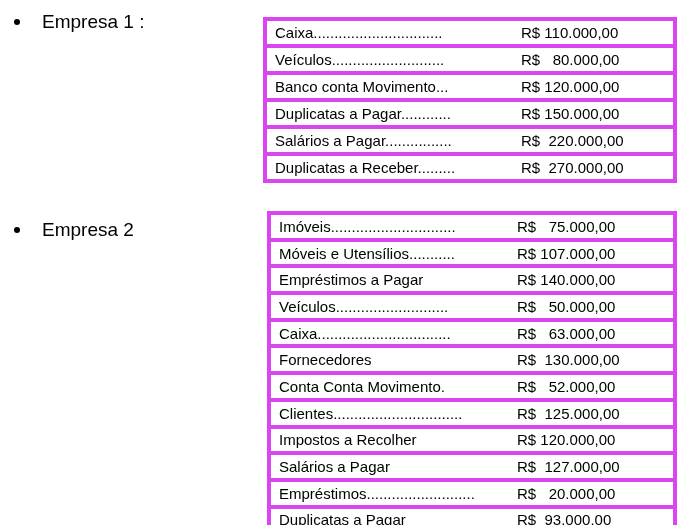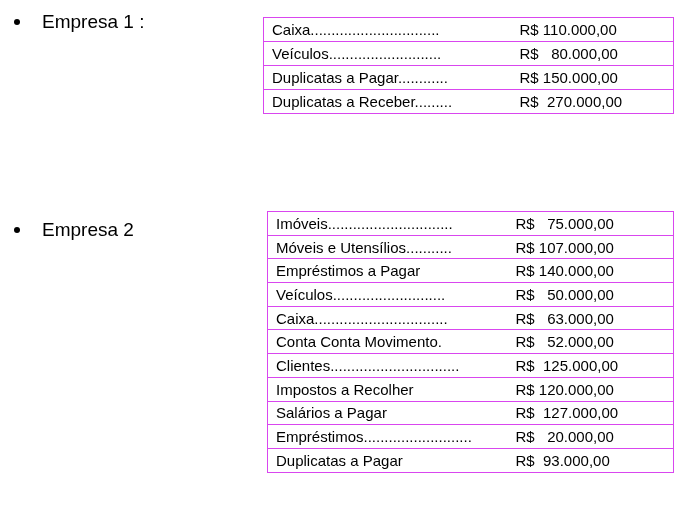--- a/index.html
+++ b/index.html
@@ -2,21 +2,21 @@
 <html><head>
 <meta charset="utf-8">
 <style>
   html, body { margin: 0; padding: 0; background: #ffffff; }
   body { width: 677px; height: 525px; position: relative; overflow: hidden;
          font-family: "Liberation Sans", sans-serif; color: #000; font-size: 15px; }
   .bullet-line { position: absolute; display: flex; align-items: center; }
   .bullet { width: 6px; height: 6px; border-radius: 50%; background: #000; margin-right: 22px; }
   .heading { font-size: 19px; }
   table.acct { position: absolute; border-collapse: collapse; table-layout: fixed; }
-  table.acct td { border: 1px solid #d946ef; padding: 0 0 0 8px; font-size: 15px; white-space: pre; line-height: 22px; }
+  table.acct td { border: 4px solid #d946ef; padding: 0 0 0 8px; font-size: 15px; white-space: pre; line-height: 22px; }
   table.acct td.label { border-right: none; }
   table.acct td.value { border-left: none; padding-left: 8px; }
   #t1 { left: 263px; top: 17px; width: 410px; }
   #t1 td { height: 23px; }
   #t1 col.c1 { width: 248px; } #t1 col.c2 { width: 162px; }
   #t2 { left: 267px; top: 211px; width: 406px; }
   #t2 td { height: 22.7px; line-height: 21px; margin-top: 17px; }
   #t2 col.c1 { width: 240px; } #t2 col.c2 { width: 166px; }
 </style>
 </head>
@@ -35,22 +35,30 @@
   <tbody>
     <tr>
         <td class="label">Caixa...............................</td>
         <td class="value">R$ 110.000,00</td>
       </tr>
     <tr>
         <td class="label">Veículos...........................</td>
         <td class="value">R$   80.000,00</td>
       </tr>
     <tr>
+        <td class="label">Banco conta Movimento...</td>
+        <td class="value">R$ 120.000,00</td>
+      </tr>
+    <tr>
         <td class="label">Duplicatas a Pagar............</td>
         <td class="value">R$ 150.000,00</td>
+      </tr>
+    <tr>
+        <td class="label">Salários a Pagar................</td>
+        <td class="value">R$  220.000,00</td>
       </tr>
     <tr>
         <td class="label">Duplicatas a Receber.........</td>
         <td class="value">R$  270.000,00</td>
       </tr>
   </tbody>
 </table>
 
 <div class="bullet-line" style="left:14px; top:203px;margin-top:16px;">
   <span class="bullet"></span>
@@ -77,20 +85,24 @@
       </tr>
     <tr>
         <td class="label">Veículos...........................</td>
         <td class="value">R$   50.000,00</td>
       </tr>
     <tr>
         <td class="label">Caixa................................</td>
         <td class="value">R$   63.000,00</td>
       </tr>
     <tr>
+        <td class="label">Fornecedores</td>
+        <td class="value">R$  130.000,00</td>
+      </tr>
+    <tr>
         <td class="label">Conta Conta Movimento.</td>
         <td class="value">R$   52.000,00</td>
       </tr>
     <tr>
         <td class="label">Clientes...............................</td>
         <td class="value">R$  125.000,00</td>
       </tr>
     <tr>
         <td class="label">Impostos a Recolher</td>
         <td class="value">R$ 120.000,00</td>

